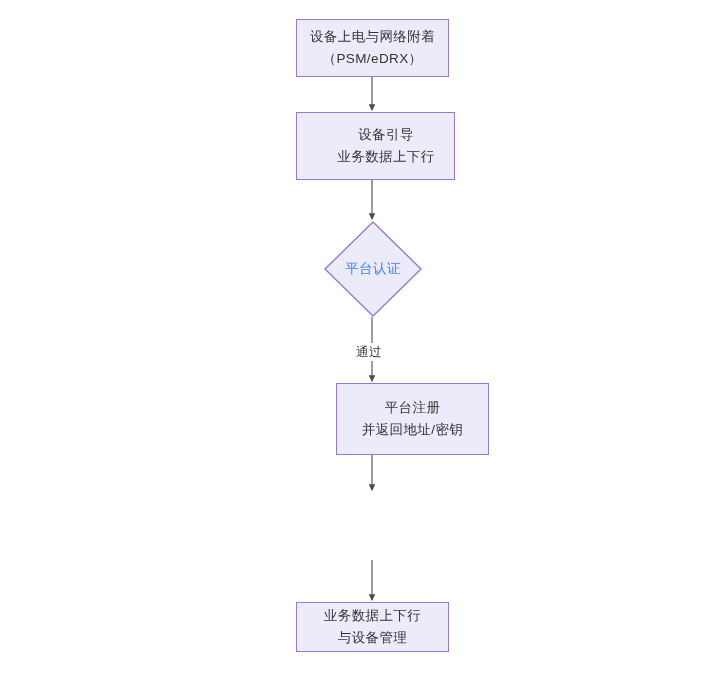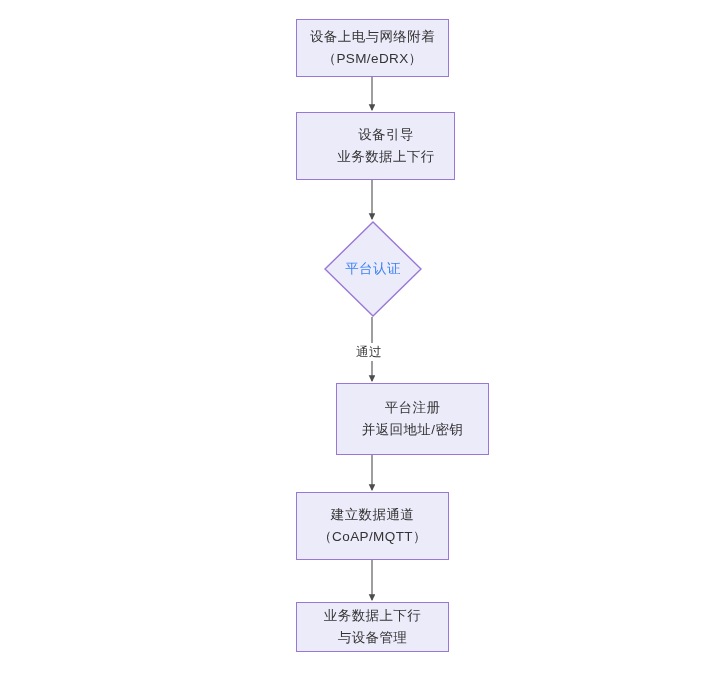--- a/index.html
+++ b/index.html
@@ -123,23 +123,19 @@
     <span class="diamond-label">平台认证</span>
   </div>
 
   <div class="edge-label" style="left:353px; top:343px; width:40px;">通过</div>
 
   <div class="node process" style="left:296px; top:383px; width:153px; height:72px;margin-left:40px;">
     <span class="line1">平台注册</span>
     <span class="line2">并返回地址/密钥</span>
   </div>
 
-  <div class="node process" style="left:296px; top:492px; width:153px; height:68px;">
-    <span class="line1">建立数据通道</span>
-    <span class="line2">（CoAP/MQTT）</span>
-  </div>
 
   <div class="node process" style="left:296px; top:602px; width:153px; height:50px;">
     <span class="line1">业务数据上下行</span>
     <span class="line2">与设备管理</span>
   </div>
 
 </div>
 
 </body></html>

